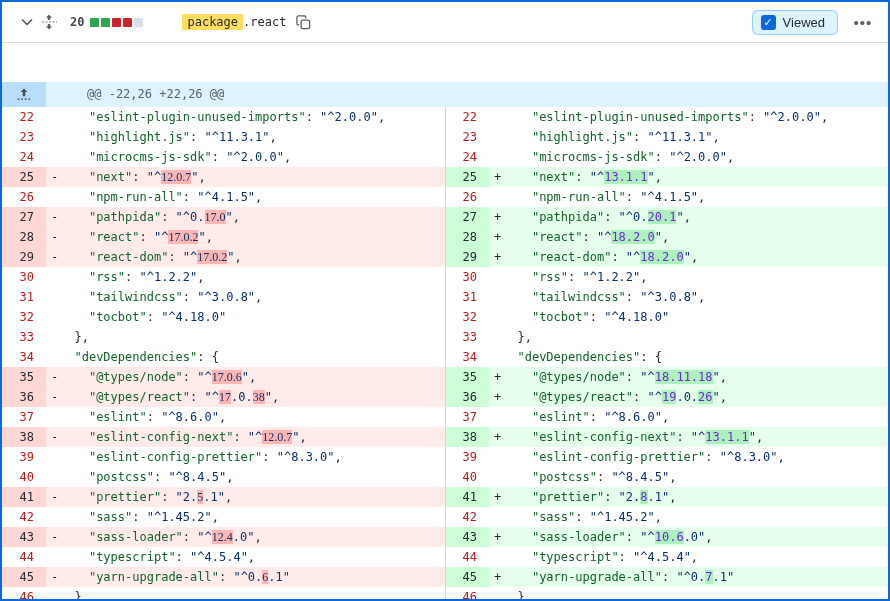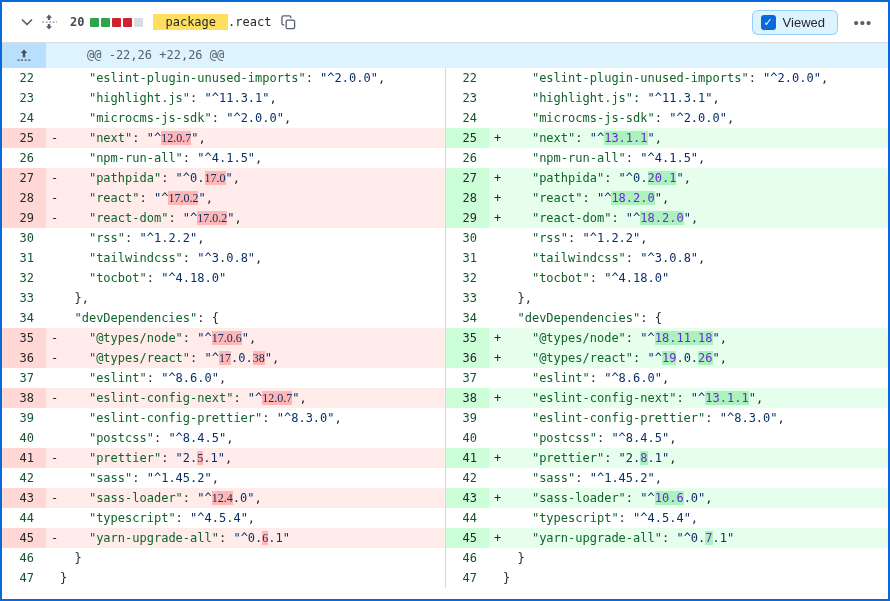--- a/index.html
+++ b/index.html
@@ -37,54 +37,54 @@
   }
   .diffstat { display:inline-flex; gap:2px; margin-right:10px; }
   .diffstat b { width:9px; height:9px; display:inline-block; border-radius:1px; }
   .blk-add { background:#2da44e; }
   .blk-del { background:#cf222e; }
   .blk-neutral { background:#d8dee4; }
   .file-name {
     font-family:"DejaVu Sans Mono","Liberation Mono",monospace;
     font-size:12px; color:#24292f;
   }
-  .file-name .hl { background:#ffdf5d; padding:1px 12px; }
+  .file-name .hl { background:#ffdf5d; padding:1px 5px;margin-left:29px; }
   .copy-btn { margin-left:6px; }
   .header-spacer { flex:1; }
   .viewed-pill {
     display:inline-flex; align-items:center; gap:7px;
     background:#ddf4ff; border:1px solid rgba(84,174,255,0.55);
     border-radius:6px; padding:4px 12px 4px 8px;
     font-size:13px; color:#24292f; cursor:pointer;
   }
   .viewed-box {
     width:15px; height:15px; border-radius:3px;
     background:#0969da; color:#fff; font-size:11px; line-height:15px;
     text-align:center; display:inline-block;
   }
   .kebab-btn { margin-left:10px; font-size:15px; letter-spacing:1px; color:#57606a; width:30px;}
   
-  .hunk-row { height:25px; flex:0 0 25px; display:flex; background:#ddf4ff; }
+  .hunk-row { height:25px; flex:0 0 25px; display:flex; background:#ddf4ff;margin-top:39px; }
   .hunk-gutter {
     width:44px; flex:0 0 44px; background:#b9dfff;
     display:flex; align-items:center; justify-content:center; cursor:pointer;
     border:none; color:#424a53;
   }
   .hunk-text {
     font-family:"DejaVu Sans Mono","Liberation Mono",monospace;
     font-size:12px; color:#57606a; line-height:25px; padding-left:41px;
     white-space:pre;
   }
   
   .diff-rows { flex:1; }
   .diff-row { display:grid; grid-template-columns:44px 399px 44px 1fr; height:20px; }
   .cell-num {
     font-family:"DejaVu Sans Mono","Liberation Mono",monospace;
     font-size:12px; line-height:20px; text-align:right; padding-right:12px;
-    color:#14532d; cursor:pointer; user-select:none;
+    color:#b91c1c; cursor:pointer; user-select:none;
   }
   .cell-code {
     font-family:"DejaVu Sans Mono","Liberation Mono",monospace;
     font-size:12px; line-height:20px; white-space:pre; overflow:hidden;
   }
   .marker { display:inline-block; width:14px; padding-left:5px; color:#24292f; }
   .r-num { border-left:1px solid #d0d7de; }
   
   .t-ctx  { background:#ffffff; }
   .t-del  { background:#ffebe9; }

